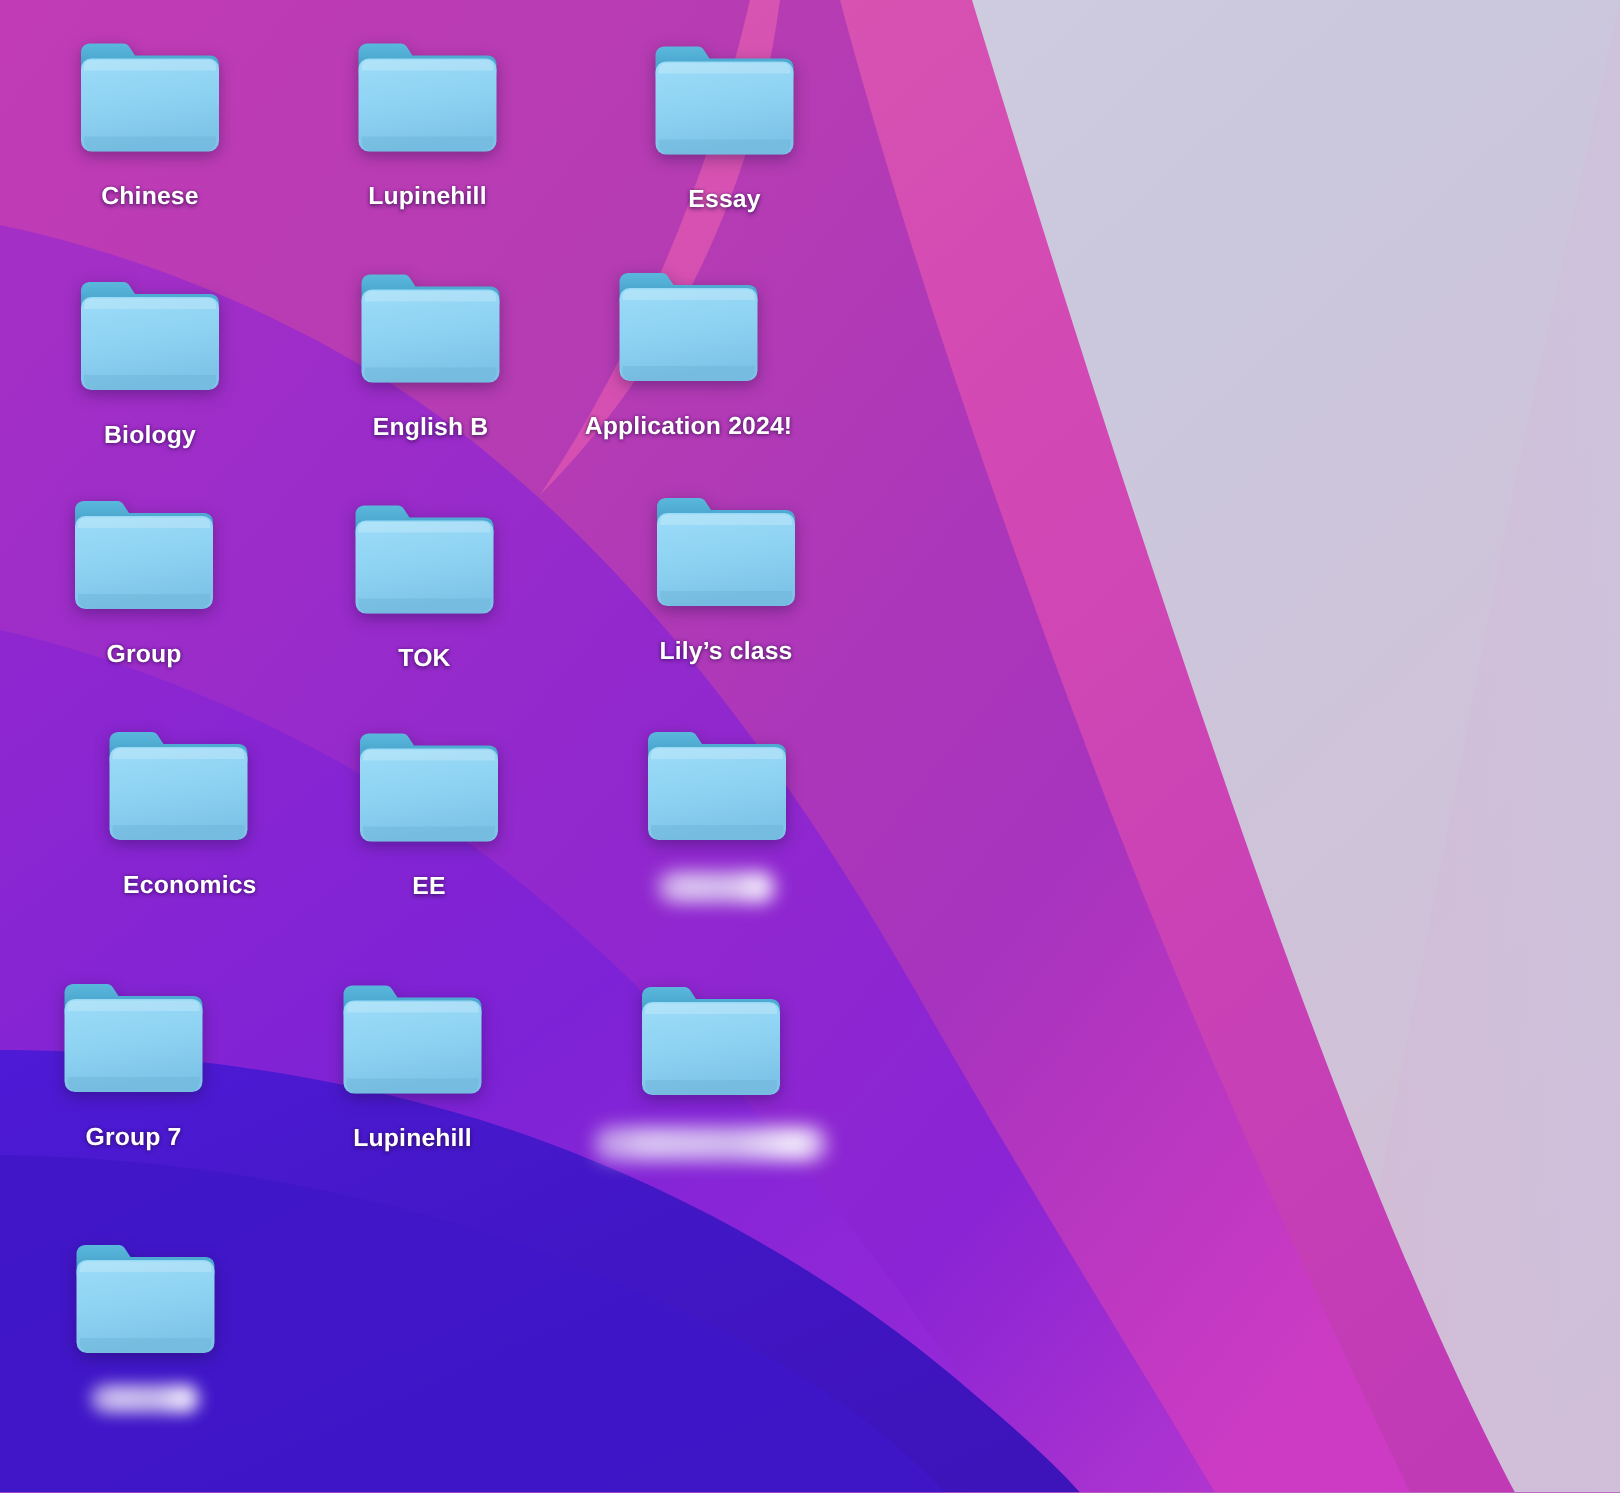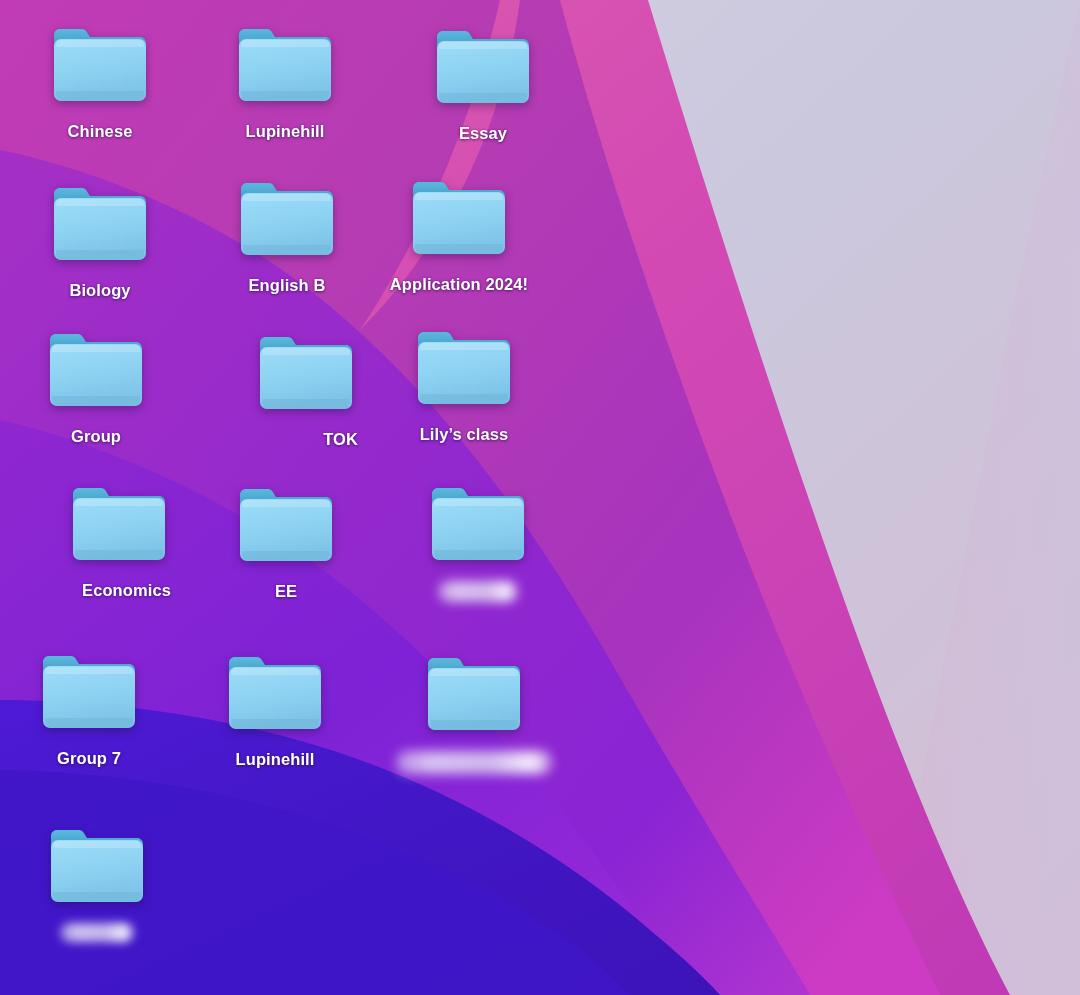--- a/index.html
+++ b/index.html
@@ -336,21 +336,21 @@
 
         <rect x="6" y="14" width="92" height="62" rx="7" ry="7" fill="url(#fBody-6)"></rect>
 
         <path d="M13,15 L91,15 C94,15 96,17 96,20 L96,22 L8,22 L8,20 C8,17 10,15 13,15 Z" fill="#ffffff" opacity="0.22"></path>
 
         <path d="M8,66 L96,66 L96,69 C96,73 93,76 89,76 L15,76 C11,76 8,73 8,69 Z" fill="#5fa9cd" opacity="0.30"></path>
       </svg>
     </div>
     <div class="icon-label">Group</div>
   </div>
-    <div class="desktop-icon" style="left: 208px; top: 333px; align-items: flex-end;">
+    <div class="desktop-icon" style="left: 208px; top: 333px;">
     <div class="icon-art">
       <svg viewBox="0 0 104 84">
         <defs>
           <linearGradient id="fTab-7" x1="0" y1="0" x2="0" y2="1">
             <stop offset="0" stop-color="#5bb8dd"></stop>
             <stop offset="1" stop-color="#3f9ac2"></stop>
           </linearGradient>
           <linearGradient id="fBody-7" x1="0" y1="0" x2="0.25" y2="1">
             <stop offset="0" stop-color="#9bdcf8"></stop>
             <stop offset="0.55" stop-color="#8ed2f2"></stop>
@@ -363,21 +363,21 @@
 
         <rect x="6" y="14" width="92" height="62" rx="7" ry="7" fill="url(#fBody-7)"></rect>
 
         <path d="M13,15 L91,15 C94,15 96,17 96,20 L96,22 L8,22 L8,20 C8,17 10,15 13,15 Z" fill="#ffffff" opacity="0.22"></path>
 
         <path d="M8,66 L96,66 L96,69 C96,73 93,76 89,76 L15,76 C11,76 8,73 8,69 Z" fill="#5fa9cd" opacity="0.30"></path>
       </svg>
     </div>
     <div class="icon-label">TOK</div>
   </div>
-    <div class="desktop-icon" style="left: 389px; top: 328px;">
+    <div class="desktop-icon" style="left: 409px; top: 328px;">
     <div class="icon-art">
       <svg viewBox="0 0 104 84">
         <defs>
           <linearGradient id="fTab-8" x1="0" y1="0" x2="0" y2="1">
             <stop offset="0" stop-color="#5bb8dd"></stop>
             <stop offset="1" stop-color="#3f9ac2"></stop>
           </linearGradient>
           <linearGradient id="fBody-8" x1="0" y1="0" x2="0.25" y2="1">
             <stop offset="0" stop-color="#9bdcf8"></stop>
             <stop offset="0.55" stop-color="#8ed2f2"></stop>

